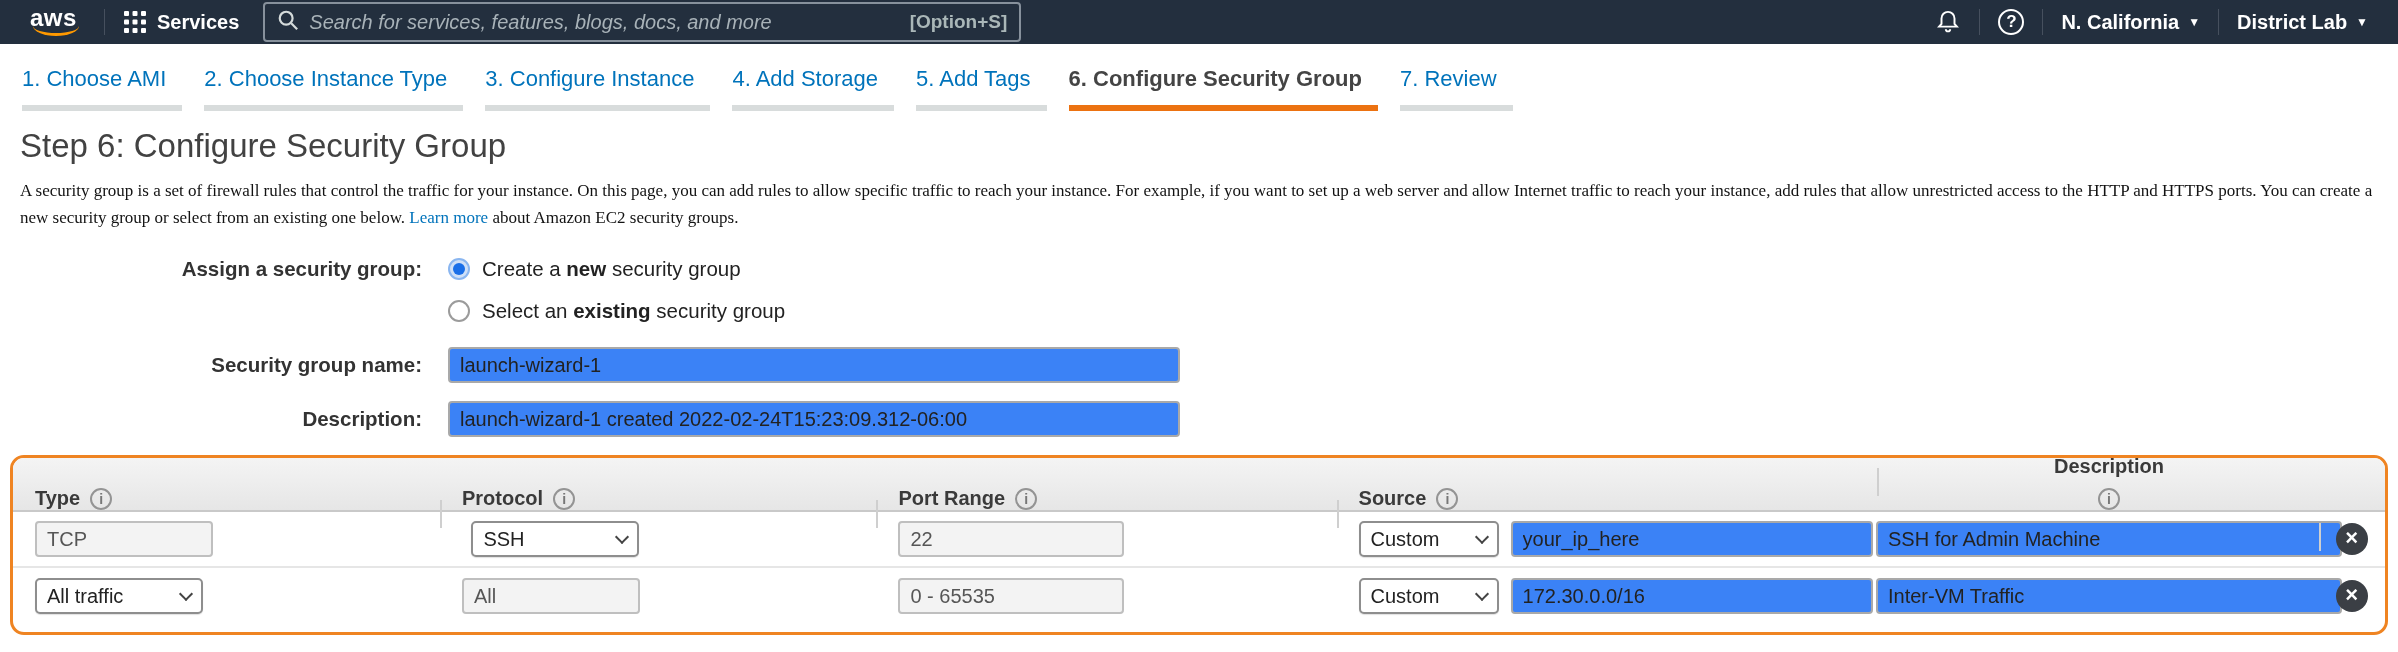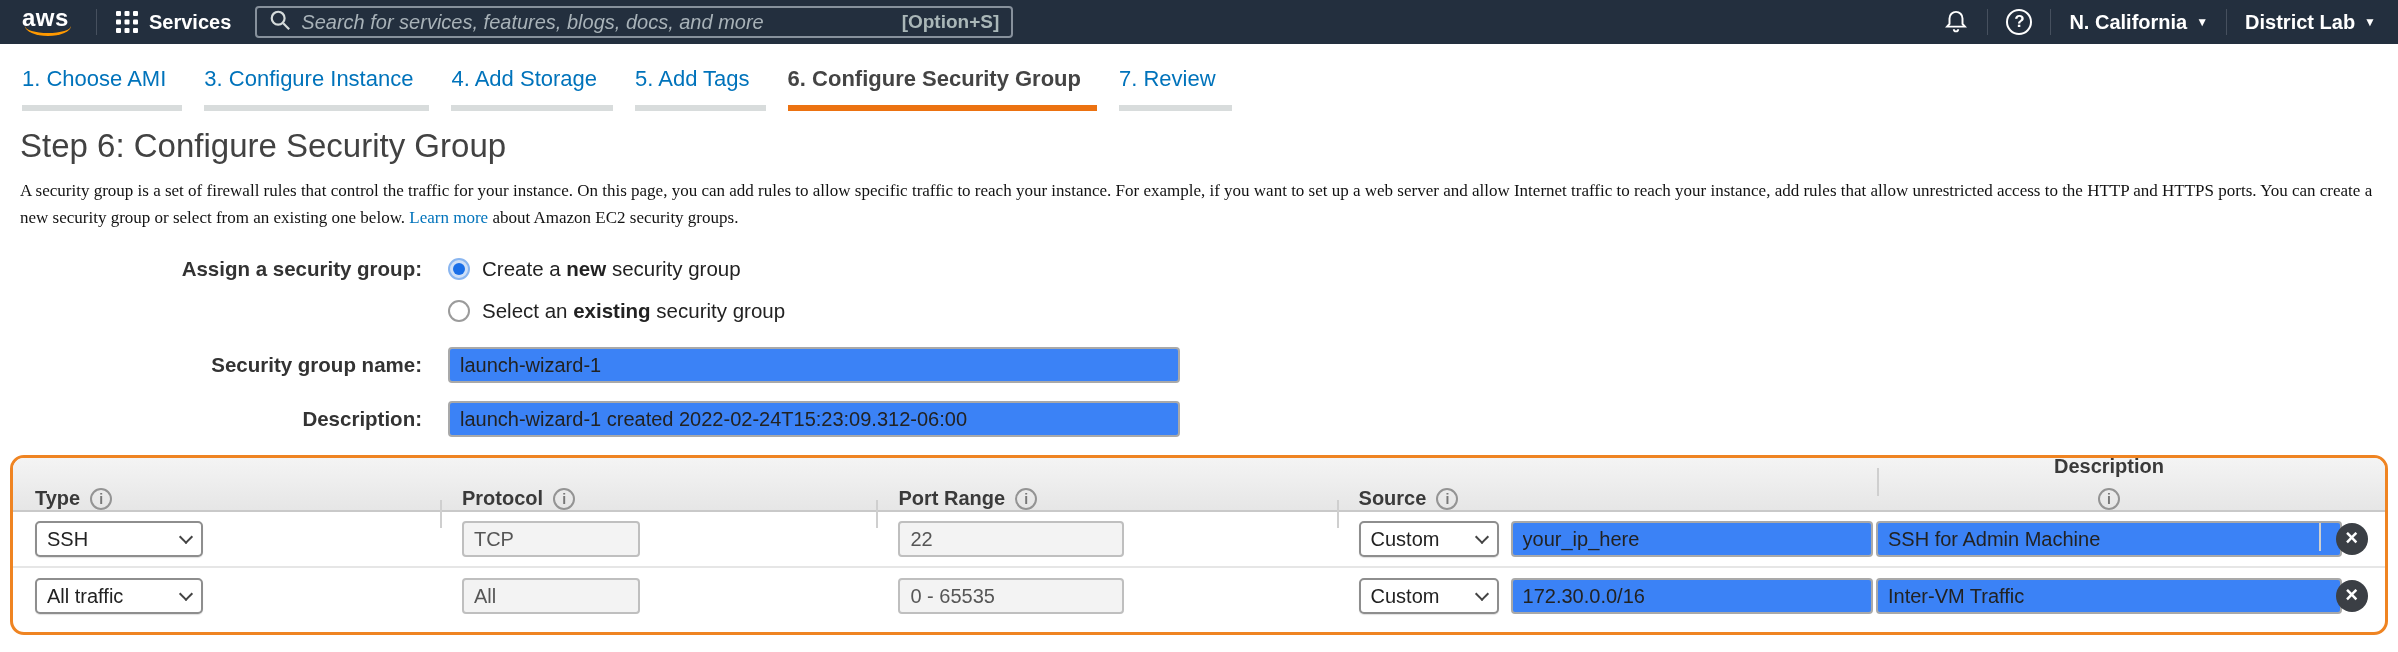--- a/index.html
+++ b/index.html
@@ -9,41 +9,41 @@
     background: #ffffff;
     color: #1a1a1a;
   }
 
   
   .navbar {
     height: 44px;
     background: #232f3e;
     display: flex;
     align-items: center;
-    padding: 0 22px;
+    padding: 0 30px;
     color: #ffffff;
   }
   .aws-logo { position: relative; width: 56px; height: 32px; margin-top: -4px; cursor: pointer; }
   .aws-logo .aws-text {
     font-weight: bold; font-size: 24px; letter-spacing: 0.5px; color: #fff;
     font-family: "Liberation Sans", sans-serif;
   }
   .aws-logo .smile {
     position: absolute; left: 3px; bottom: 0px; width: 46px; height: 10px;
     border-bottom: 3px solid #ff9900;
     border-radius: 0 0 50% 50% / 0 0 100% 100%;
   }
   .nav-divider { width: 1px; height: 26px; background: #46505e; margin: 0 18px; }
   .services-btn { display: flex; align-items: center; gap: 10px; cursor: pointer; }
   .services-btn svg { display: block; }
   .services-label { font-size: 20px; font-weight: bold; }
   .searchbox {
     display: flex; align-items: center;
     margin-left: 24px;
-    width: 758px; height: 32px;
+    width: 758px; height: 40px;
     background: #232f3e;
     border: 2px solid #87919c;
     border-radius: 4px;
     padding: 0 12px;
   }
   .searchbox svg { flex: 0 0 auto; margin-right: 10px; }
   .search-input {
     flex: 1 1 auto; background: transparent; border: none; outline: none;
     color: #d5dbdb; font-size: 20px; font-style: italic;
     font-family: "Liberation Sans", sans-serif;
@@ -237,20 +237,21 @@
     <div class="nav-menu">
       <span>District Lab</span>
       <span class="caret-down">▼</span>
     </div>
   </div>
 </header>
 
 
 <nav class="steps">
   <div class="step">1. Choose AMI</div>
+  <div class="step">2. Choose Instance Type</div>
   <div class="step">3. Configure Instance</div>
   <div class="step">4. Add Storage</div>
   <div class="step">5. Add Tags</div>
   <div class="step active">6. Configure Security Group</div>
   <div class="step">7. Review</div>
 </nav>
 
 
 <main class="content">
   <h1 class="page-title">Step 6: Configure Security Group</h1>
@@ -307,28 +308,28 @@
       <span class="hdr-sep"></span>
       <span>Description</span>
       <span class="info-icon">i</span>
     </div>
     <div class="col col-del hdr-cell">
       <span class="hdr-sep"></span>
     </div>
   </div>
 
   <div class="rt-row">
+    <div class="col col-proto">
+      <input class="dis-input proto-input" type="text" disabled="" value="TCP" style="">
+    </div>
     <div class="col col-type">
       <div class="select-box type-select">
         <span>SSH</span>
         <span class="chev"></span>
       </div>
-    </div>
-    <div class="col col-proto">
-      <input class="dis-input proto-input" type="text" disabled="" value="TCP" style="">
     </div>
     <div class="col col-port">
       <input class="dis-input port-input" type="text" disabled="" value="22" style="">
     </div>
     <div class="col col-source">
       <div class="select-box source-select">
         <span>Custom</span>
         <span class="chev"></span>
       </div>
       <input class="text-input source-input" type="text" value="your_ip_here" style="">

